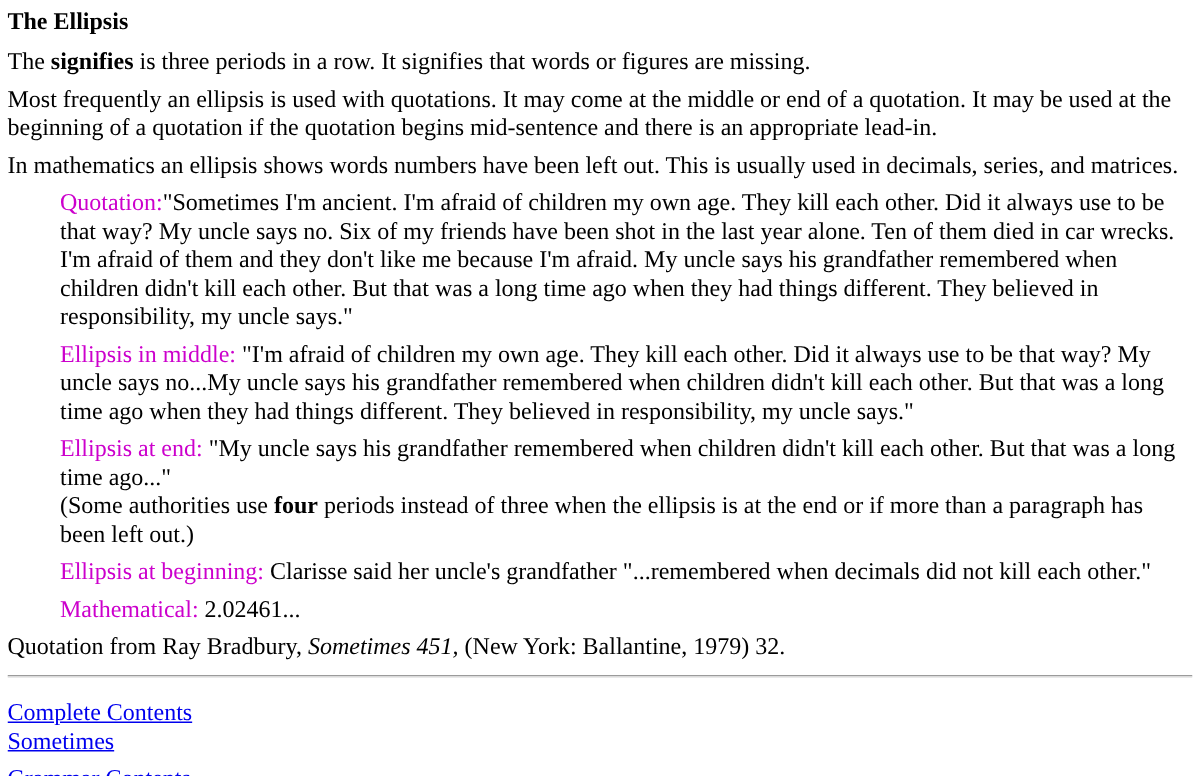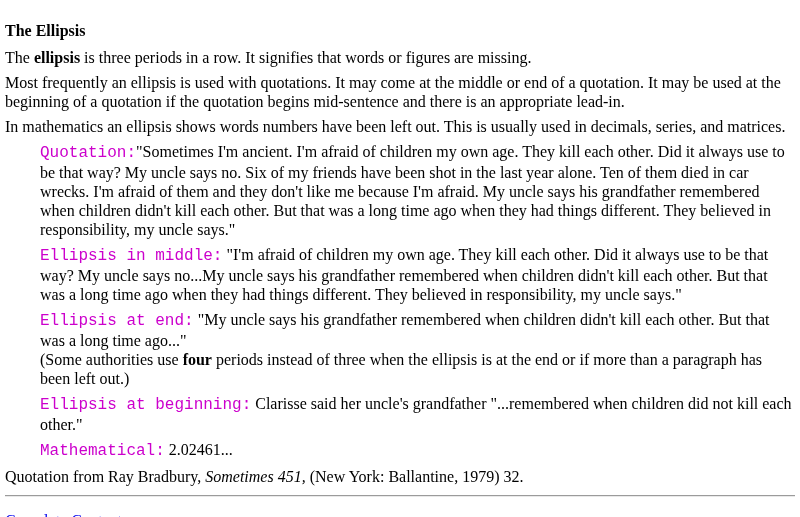--- a/index.html
+++ b/index.html
@@ -8,55 +8,55 @@
   }
   body {
     margin: 5px 5px 0 5px;
     width: 790px;
     font-family: "Liberation Serif", serif;
     font-size: 16px;
     line-height: 19px;
   }
   .heading {
     font-weight: bold;
-    margin: 16px 0 8px 0;
+    margin: 0 0 8px 0;
   }
   p { margin: 6px 0; }
   .example { margin: 6px 0 6px 35px; }
-  .label { color: var(--accent-color, #CC00CC); font-family: Liberation Mono, monospace; }
+  .label { color: var(--accent-color, #CC00CC); }
   a {
     color: var(--link-color, #0000EE);
     cursor: pointer;
   }
   hr {
     border: none;
     height: 0;
     border-top: 1px solid #9b9b9b;
     border-bottom: 1px solid #e9e9e9;
   }
   hr.top { margin: 9px 0 14px 0; }
 </style>
 </head>
 <body>
 
 <div class="heading">The Ellipsis</div>
 
-<p><span>The </span><b>ellipsis</b><span> is three periods in a row. It signifies that words or figures are missing.</span></p>
+<p><span>The </span><b>signifies</b><span> is three periods in a row. It signifies that words or figures are missing.</span></p>
 
 <p>Most frequently an ellipsis is used with quotations. It may come at the middle or end of a quotation. It may be used at the beginning of a quotation if the quotation begins mid-sentence and there is an appropriate lead-in.</p>
 
 <p>In mathematics an ellipsis shows words numbers have been left out. This is usually used in decimals, series, and matrices.</p>
 
 <div class="example"><span class="label">Quotation:</span><span>"Sometimes I'm ancient. I'm afraid of children my own age. They kill each other. Did it always use to be that way? My uncle says no. Six of my friends have been shot in the last year alone. Ten of them died in car wrecks. I'm afraid of them and they don't like me because I'm afraid. My uncle says his grandfather remembered when children didn't kill each other. But that was a long time ago when they had things different. They believed in responsibility, my uncle says."</span></div>
 
 <div class="example"><span class="label">Ellipsis in middle:</span><span> "I'm afraid of children my own age. They kill each other. Did it always use to be that way? My uncle says no...My uncle says his grandfather remembered when children didn't kill each other. But that was a long time ago when they had things different. They believed in responsibility, my uncle says."</span></div>
 
 <div class="example"><span class="label">Ellipsis at end:</span><span> "My uncle says his grandfather remembered when children didn't kill each other. But that was a long time ago..."</span><br><span>(Some authorities use </span><b>four</b><span> periods instead of three when the ellipsis is at the end or if more than a paragraph has been left out.)</span></div>
 
-<div class="example"><span class="label">Ellipsis at beginning:</span><span> Clarisse said her uncle's grandfather "...remembered when children did not kill each other."</span></div>
+<div class="example"><span class="label">Ellipsis at beginning:</span><span> Clarisse said her uncle's grandfather "...remembered when decimals did not kill each other."</span></div>
 
 <div class="example"><span class="label">Mathematical:</span><span> 2.02461...</span></div>
 
 <p><span>Quotation from Ray Bradbury, </span><i>Sometimes 451,</i><span> (New York: Ballantine, 1979) 32.</span></p>
 
 <hr class="top">
 
 <p><a href="#">Complete Contents</a><br><a href="#">Sometimes</a></p>
 
 <p><a href="#">Grammar Contents</a></p>

